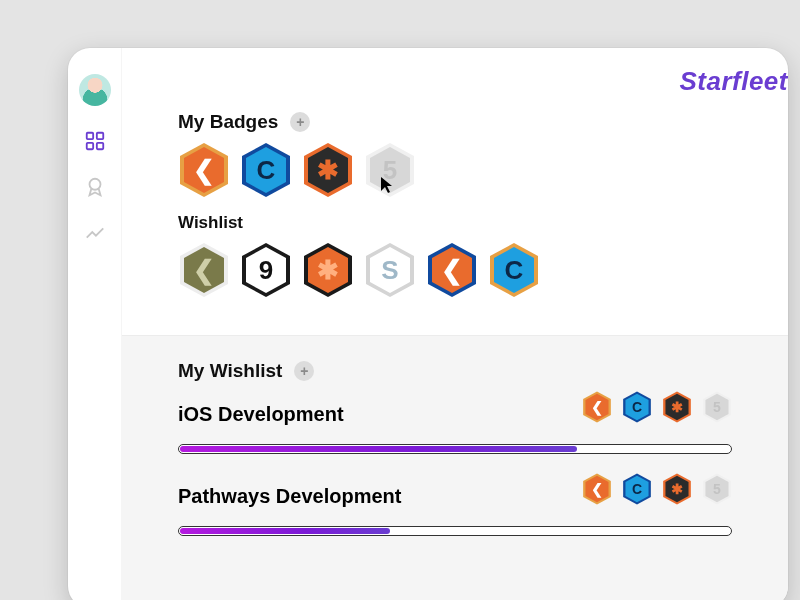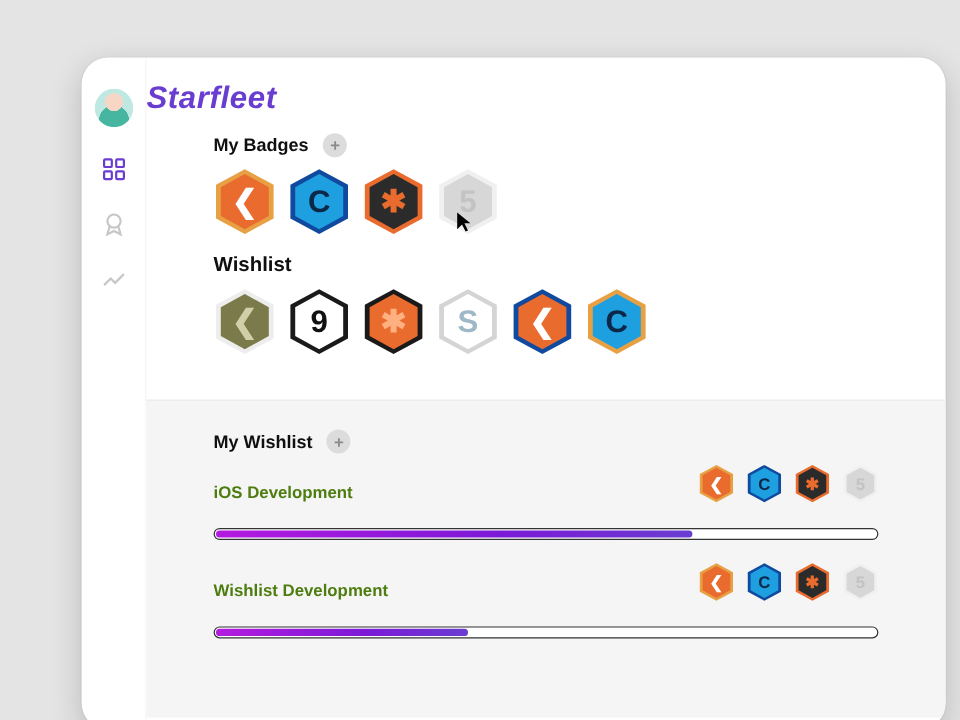--- a/index.html
+++ b/index.html
@@ -41,21 +41,21 @@
     display:flex; align-items:center; justify-content:center;
     cursor:pointer;
   }
   .side-icon svg { width: 22px; height: 22px; }
   .side-icon.dash svg rect { fill:none; stroke:#6a3dd1; stroke-width:2; }
   .side-icon.award svg { stroke:#c7c7c7; fill:none; stroke-width:2; }
   .side-icon.trend svg { stroke:#c7c7c7; fill:none; stroke-width:2; }
 
   .main { flex:1; display:flex; flex-direction:column; }
   .brand {
-    text-align:left;
+    text-align:right;
     padding: 18px 0 14px;
   }
   .brand span {
     font-style: italic;
     font-weight: 700;
     font-size: 26px;
     color:#6a3dd1;
     letter-spacing:.5px;
   }
 
@@ -64,21 +64,21 @@
     background:#f5f5f5;
     border-top:1px solid #ececec;
     padding-top: 24px;
     padding-bottom: 48px;
   }
   .sec-head {
     display:flex; align-items:center; gap:12px;
     margin-bottom: 8px;
   }
   .sec-head h2 {
-    font-size: 15px; font-weight:800; color:#0f0f0f;
+    font-size: 19px; font-weight:800; color:#0f0f0f;
   }
   .sec-head h3 {
     font-size: 17px; font-weight:800; color:#0f0f0f;
   }
   .plus {
     width:20px; height:20px; border-radius:50%;
     background:#dcdcdc;
     display:flex; align-items:center; justify-content:center;
     color:#8a8a8a; font-weight:800; font-size:14px;
     cursor:pointer;
@@ -100,21 +100,21 @@
     font-weight:900; font-size:26px;
     color:#fff;
     font-family:Arial,sans-serif;
   }
 
   .path-row { margin-top:4px; margin-bottom:18px; }
   .path-head {
     display:flex; align-items:center; justify-content:space-between;
     margin-bottom:6px;
   }
-  .path-head h4 { font-size:14px; font-weight:800; color:#4d7c0f; }
+  .path-head h4 { font-size:20px; font-weight:800; color:#000000; }
   .bar-wrap {
     width:100%; height:10px;
     border:1px solid #333;
     border-radius:10px;
     position:relative;
     background:#fff;
   }
   .bar-fill {
     position:absolute; left:1px; top:1px; bottom:1px;
     border-radius:8px;
@@ -291,21 +291,21 @@
                   <span class="glyph" style="color:#c3c3c3">5</span>
                 </div>
               </div>
             </div>
             <div class="bar-wrap">
               <div class="bar-fill" style="width: 72%;"></div>
             </div>
           </div>
           <div class="path-row">
             <div class="path-head">
-              <h4>Wishlist Development</h4>
+              <h4>Pathways Development</h4>
               <div class="hex-row small">
                 <div class="hex">
                   <svg viewBox="0 0 52 58">
     <polygon points="26,2 50,15 50,43 26,56 2,43 2,15" fill="#e7a044"></polygon>
     <polygon points="26,6 46,17 46,41 26,52 6,41 6,17" fill="#e96b2d"></polygon>
   </svg>
                   <span class="glyph" style="color:#fff">❮</span>
                 </div>
                 <div class="hex">
                   <svg viewBox="0 0 52 58">

